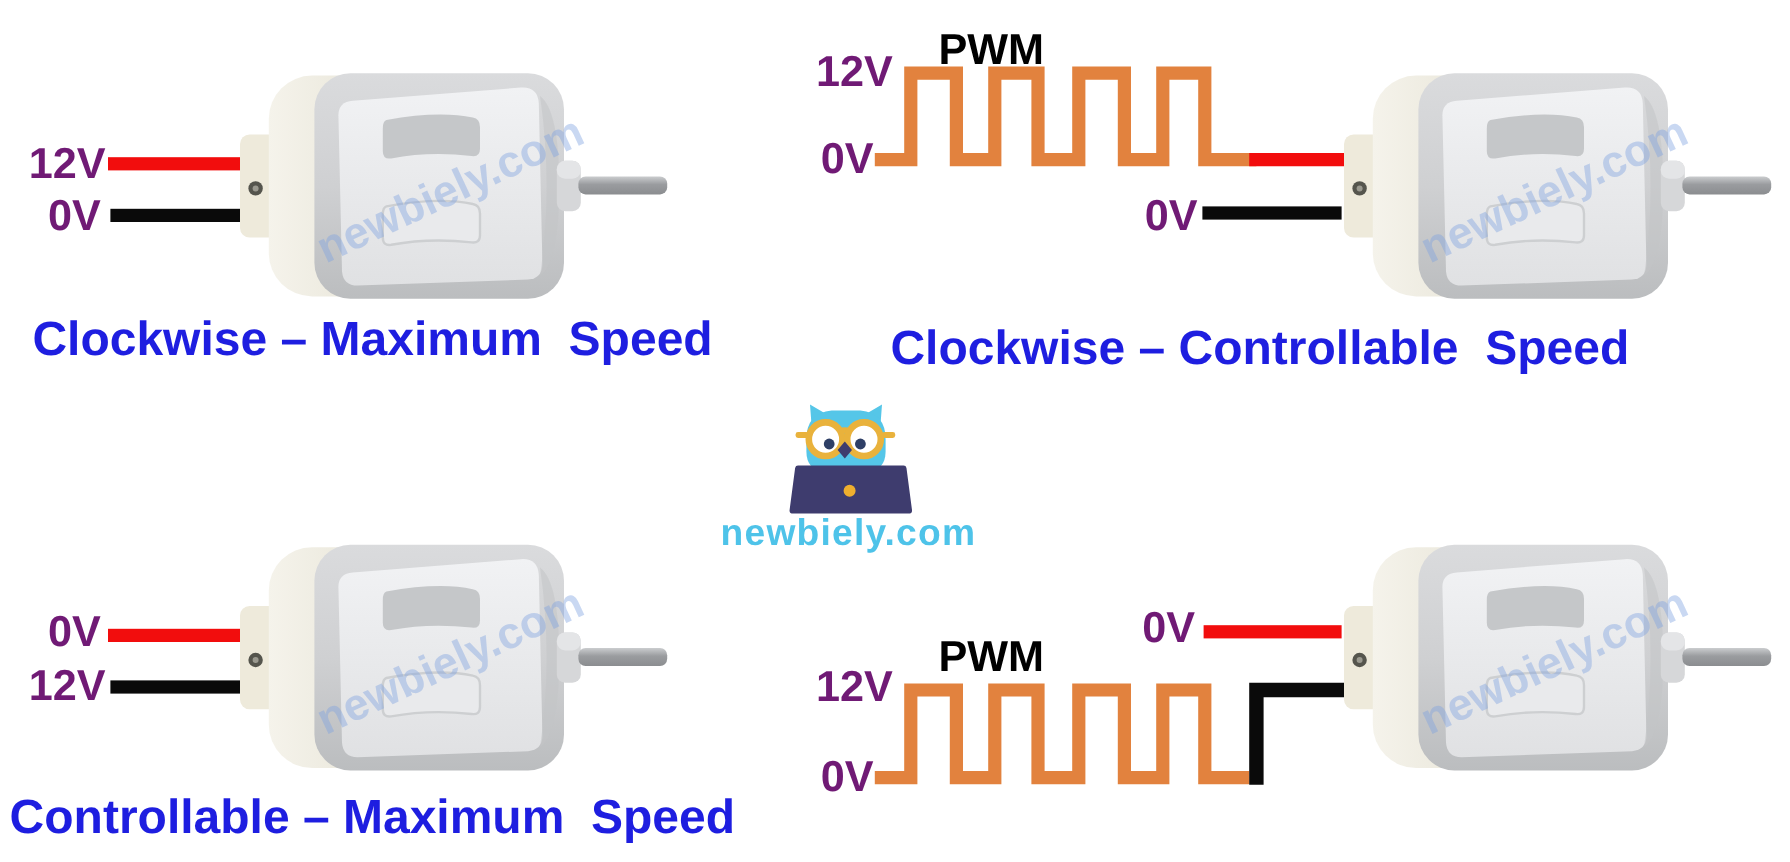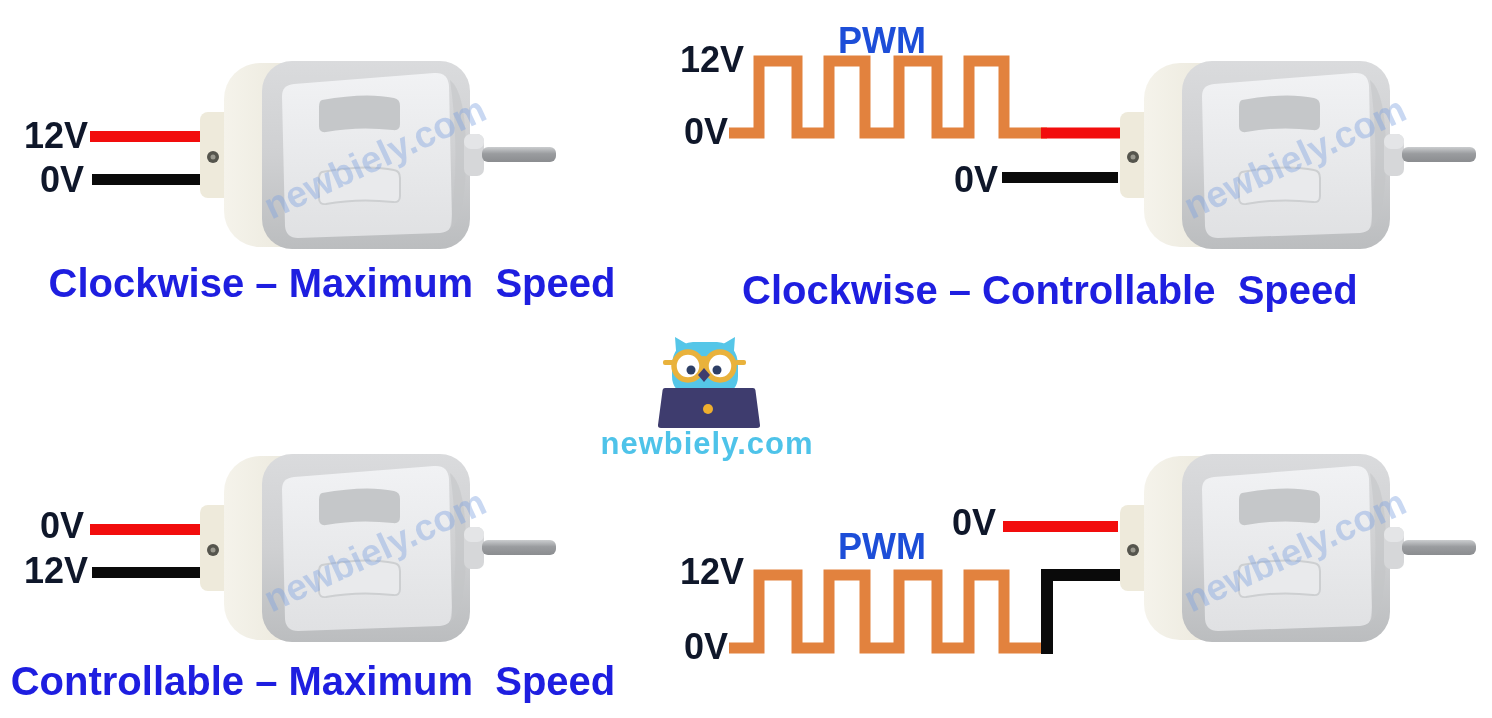--- a/index.html
+++ b/index.html
@@ -2,34 +2,34 @@
 <html><head>
 <meta charset="utf-8">
 <style>
   html,body { margin:0; padding:0; background:#fff; }
   .stage {
     position:relative; width:1492px; height:718px; background:#ffffff;
     font-family:"Liberation Sans", sans-serif; overflow:hidden;
   }
   .abs { position:absolute; }
   .vlabel {
-    position:absolute; font-weight:bold; font-size:36px; color:#0f172a;
+    position:absolute; font-weight:bold; font-size:36px; color:#701a75;
     line-height:1.1; white-space:pre;
   }
   .r { text-align:right; }
   .wire { position:absolute; height:11px; }
   .wire.red   { background:#f20d0d; }
   .wire.black { background:#0a0a0a; }
   .caption {
     position:absolute; font-weight:bold; font-size:40px; color:#1e1ee0;
-    white-space:pre; text-align:center;
+    white-space:pre; text-align:left;
   }
   .pwm-title {
-    position:absolute; font-weight:bold; font-size:36px; color:#1d4ed8;
-    text-align:center; white-space:pre;
+    position:absolute; font-weight:bold; font-size:36px; color:#000000;
+    white-space:pre;
   }
   .brand {
     position:absolute; font-weight:bold; font-size:31px; color:#4ec3e9;
     text-align:center; letter-spacing:1px; white-space:pre;
   }
   svg.motor { position:absolute; width:360px; height:190px; }
   svg.wave  { position:absolute; }
 </style>
 </head>
 <body>

